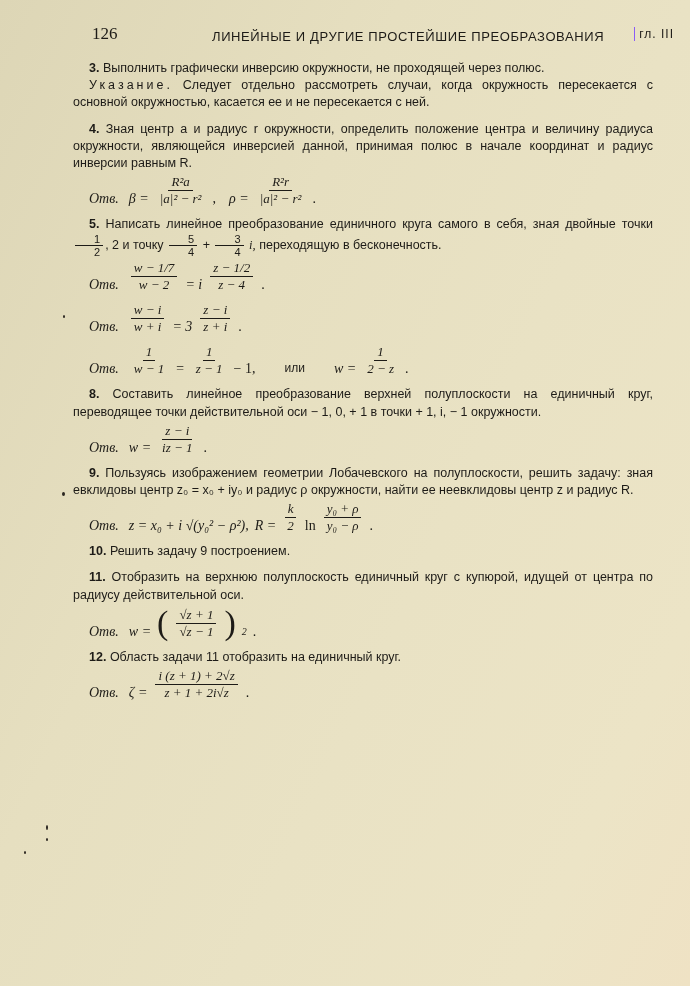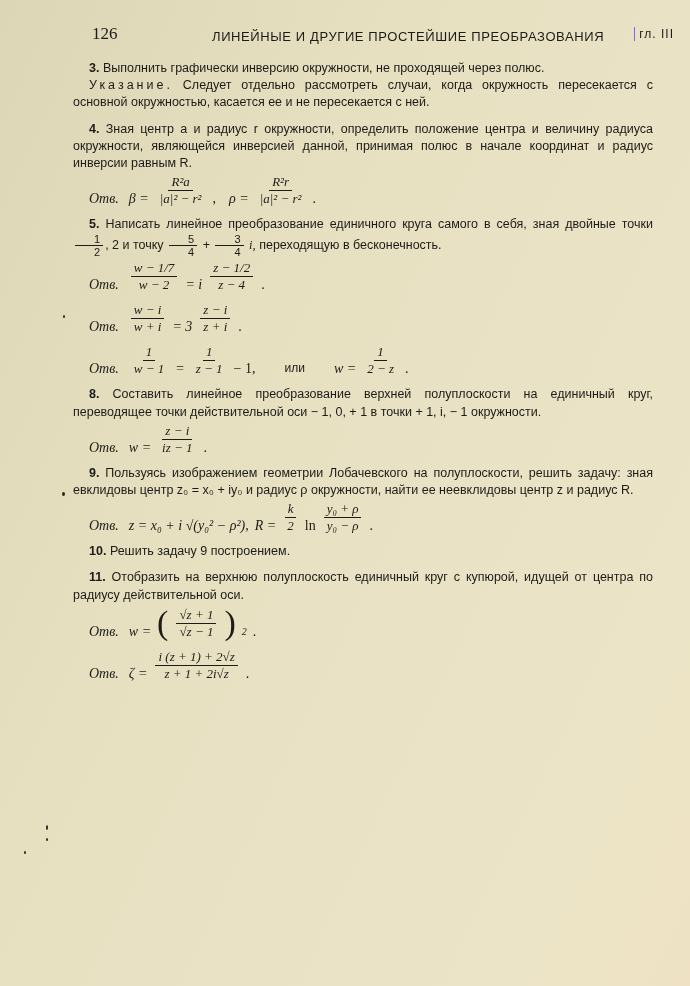--- a/index.html
+++ b/index.html
@@ -202,20 +202,21 @@
           <span class="n">√z + 1</span>
           <span class="d">√z − 1</span>
         </span>
         <span class="paren">)</span>
           <span class="sup">2</span>
         <span class="op">.</span>
       </div>
     </div>
 
     <div class="problem">
+      <p><span class="num">12.</span> <span>Область задачи 11 отобразить на единичный круг.</span></p>
       <div class="answer">
         <span class="ans-label">Отв.</span>
         <span>ζ =</span>
         <span class="frac">
           <span class="n">i (z + 1) + 2√z</span>
           <span class="d">z + 1 + 2i√z</span>
         </span>
         <span class="op">.</span>
       </div>
     </div>

